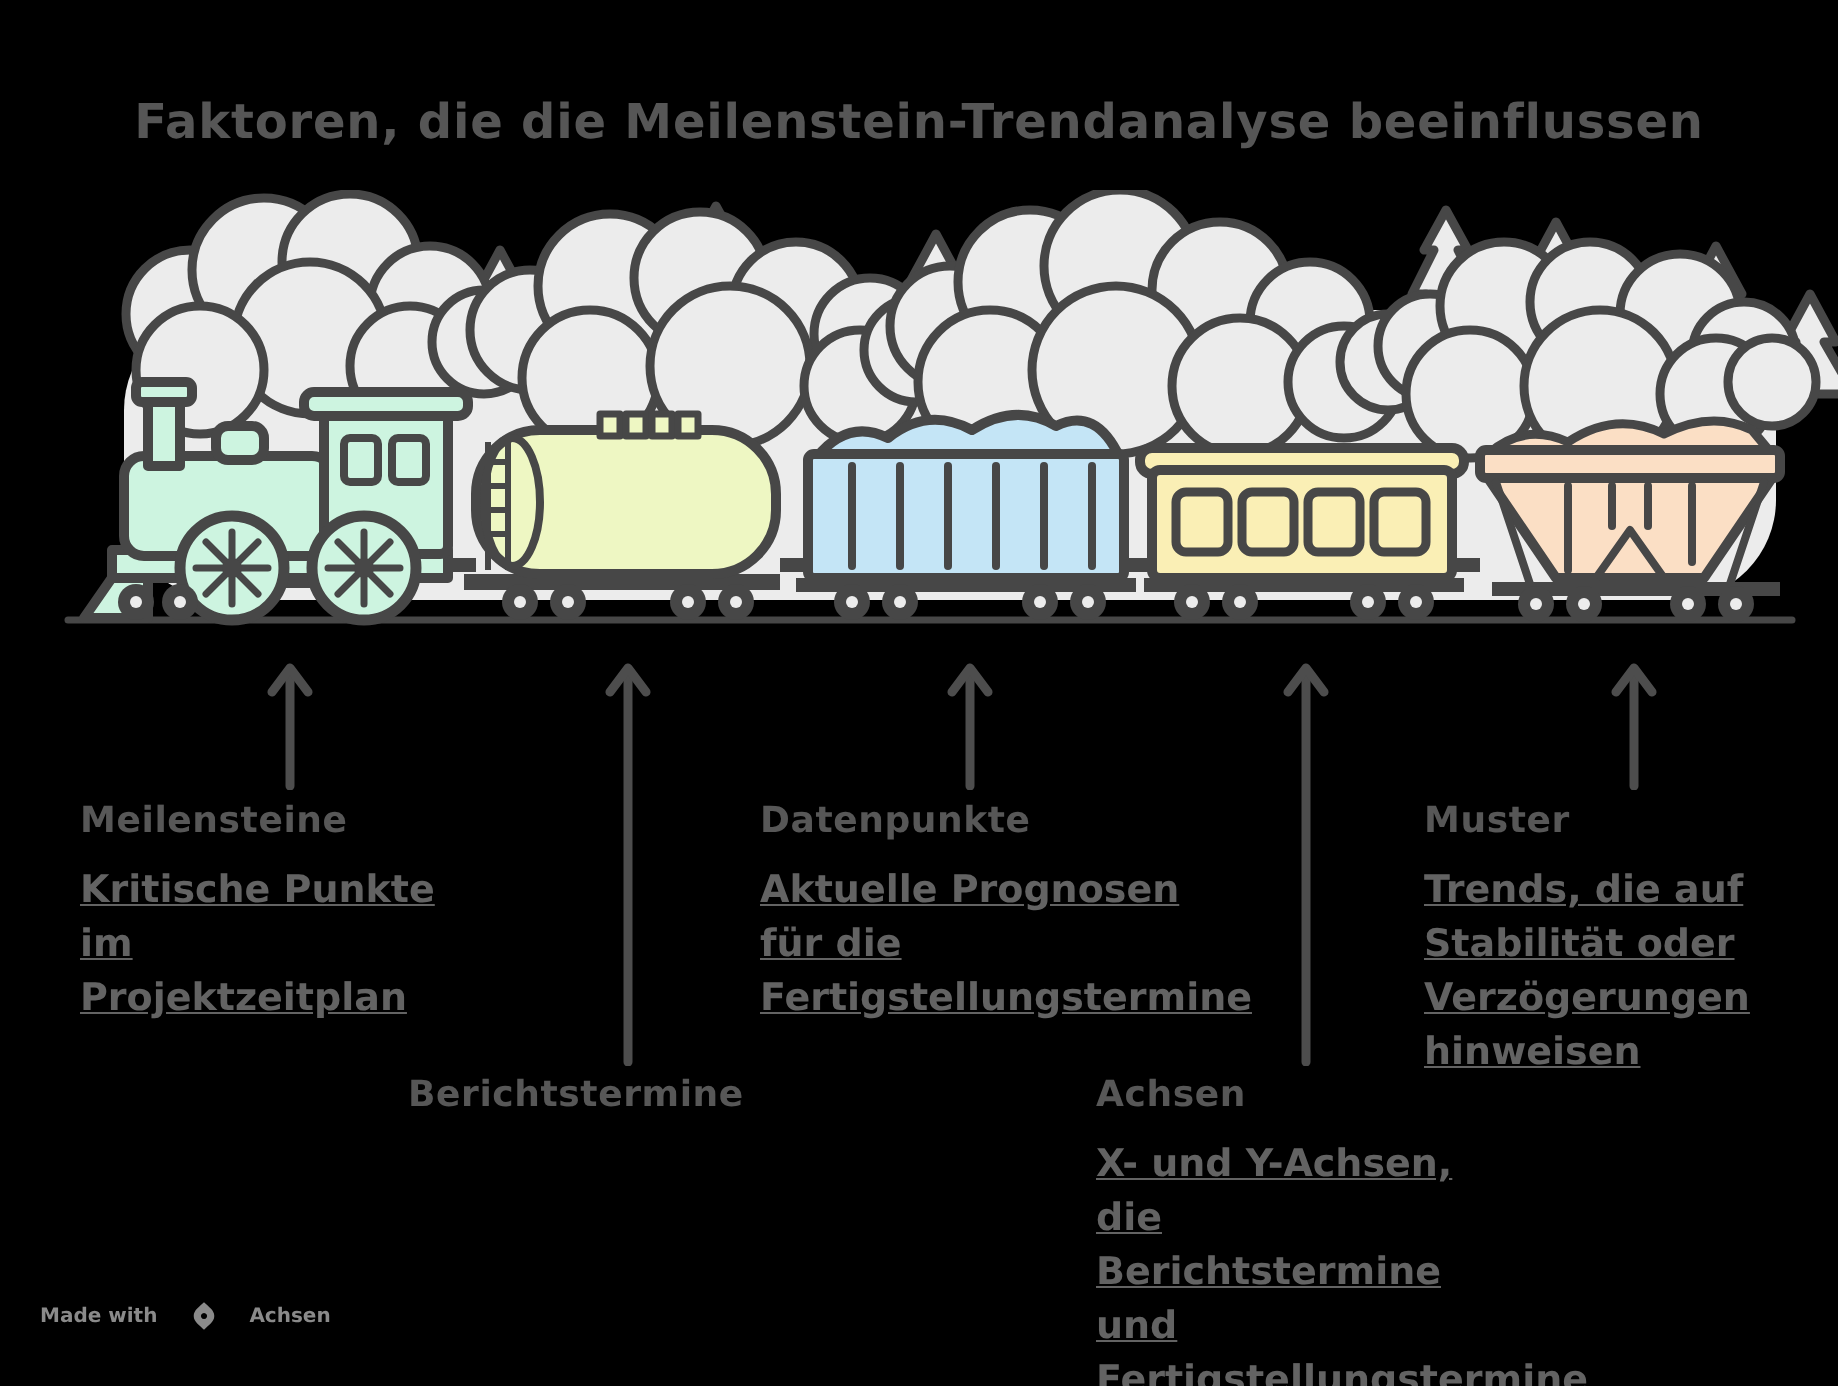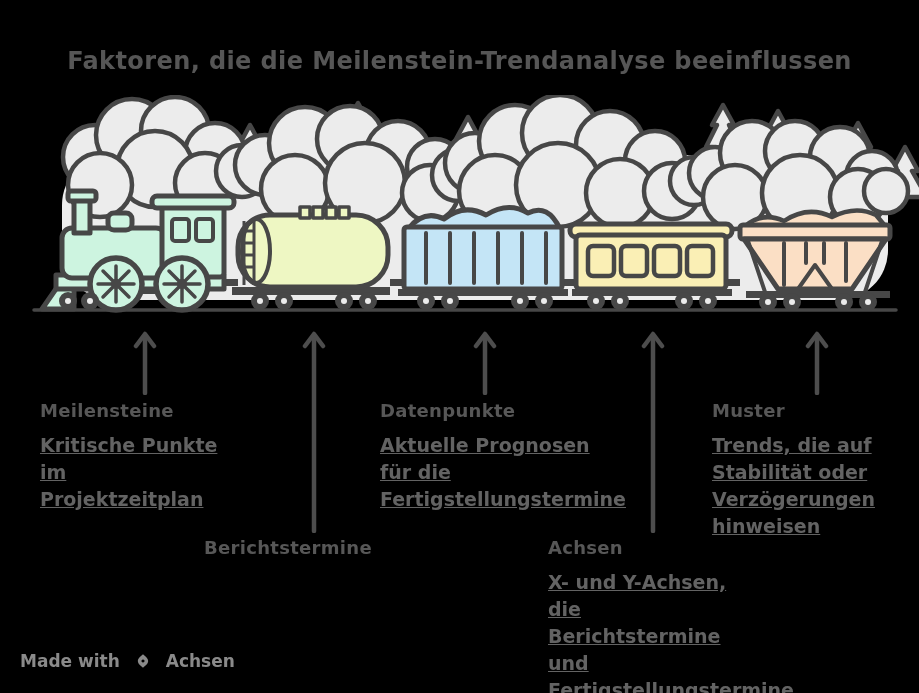--- a/index.html
+++ b/index.html
@@ -23,21 +23,21 @@
   .label-title{
     font-size:18px;font-weight:bold;letter-spacing:.3px;
     color:var(--label-heading,#575757);
   }
   .label-desc{
     margin-top:11px;font-size:19px;line-height:1.42;font-weight:bold;
     color:var(--label-body,#636363);white-space:pre-line;text-decoration:underline;
   }
   .watermark{
     position:absolute;left:20px;top:651px;display:flex;align-items:center;gap:17px;
-    color:var(--watermark,#8a8a8a);font-size:17px;font-weight:bold;
+    color:var(--watermark,#8a8a8a);font-size:10px;font-weight:bold;
   }
   .watermark svg{display:block;}
 </style>
 </head>
 <body>
 
 <div class="stage">
 
   <div class="title">Faktoren, die die Meilenstein-Trendanalyse beeinflussen</div>
 

